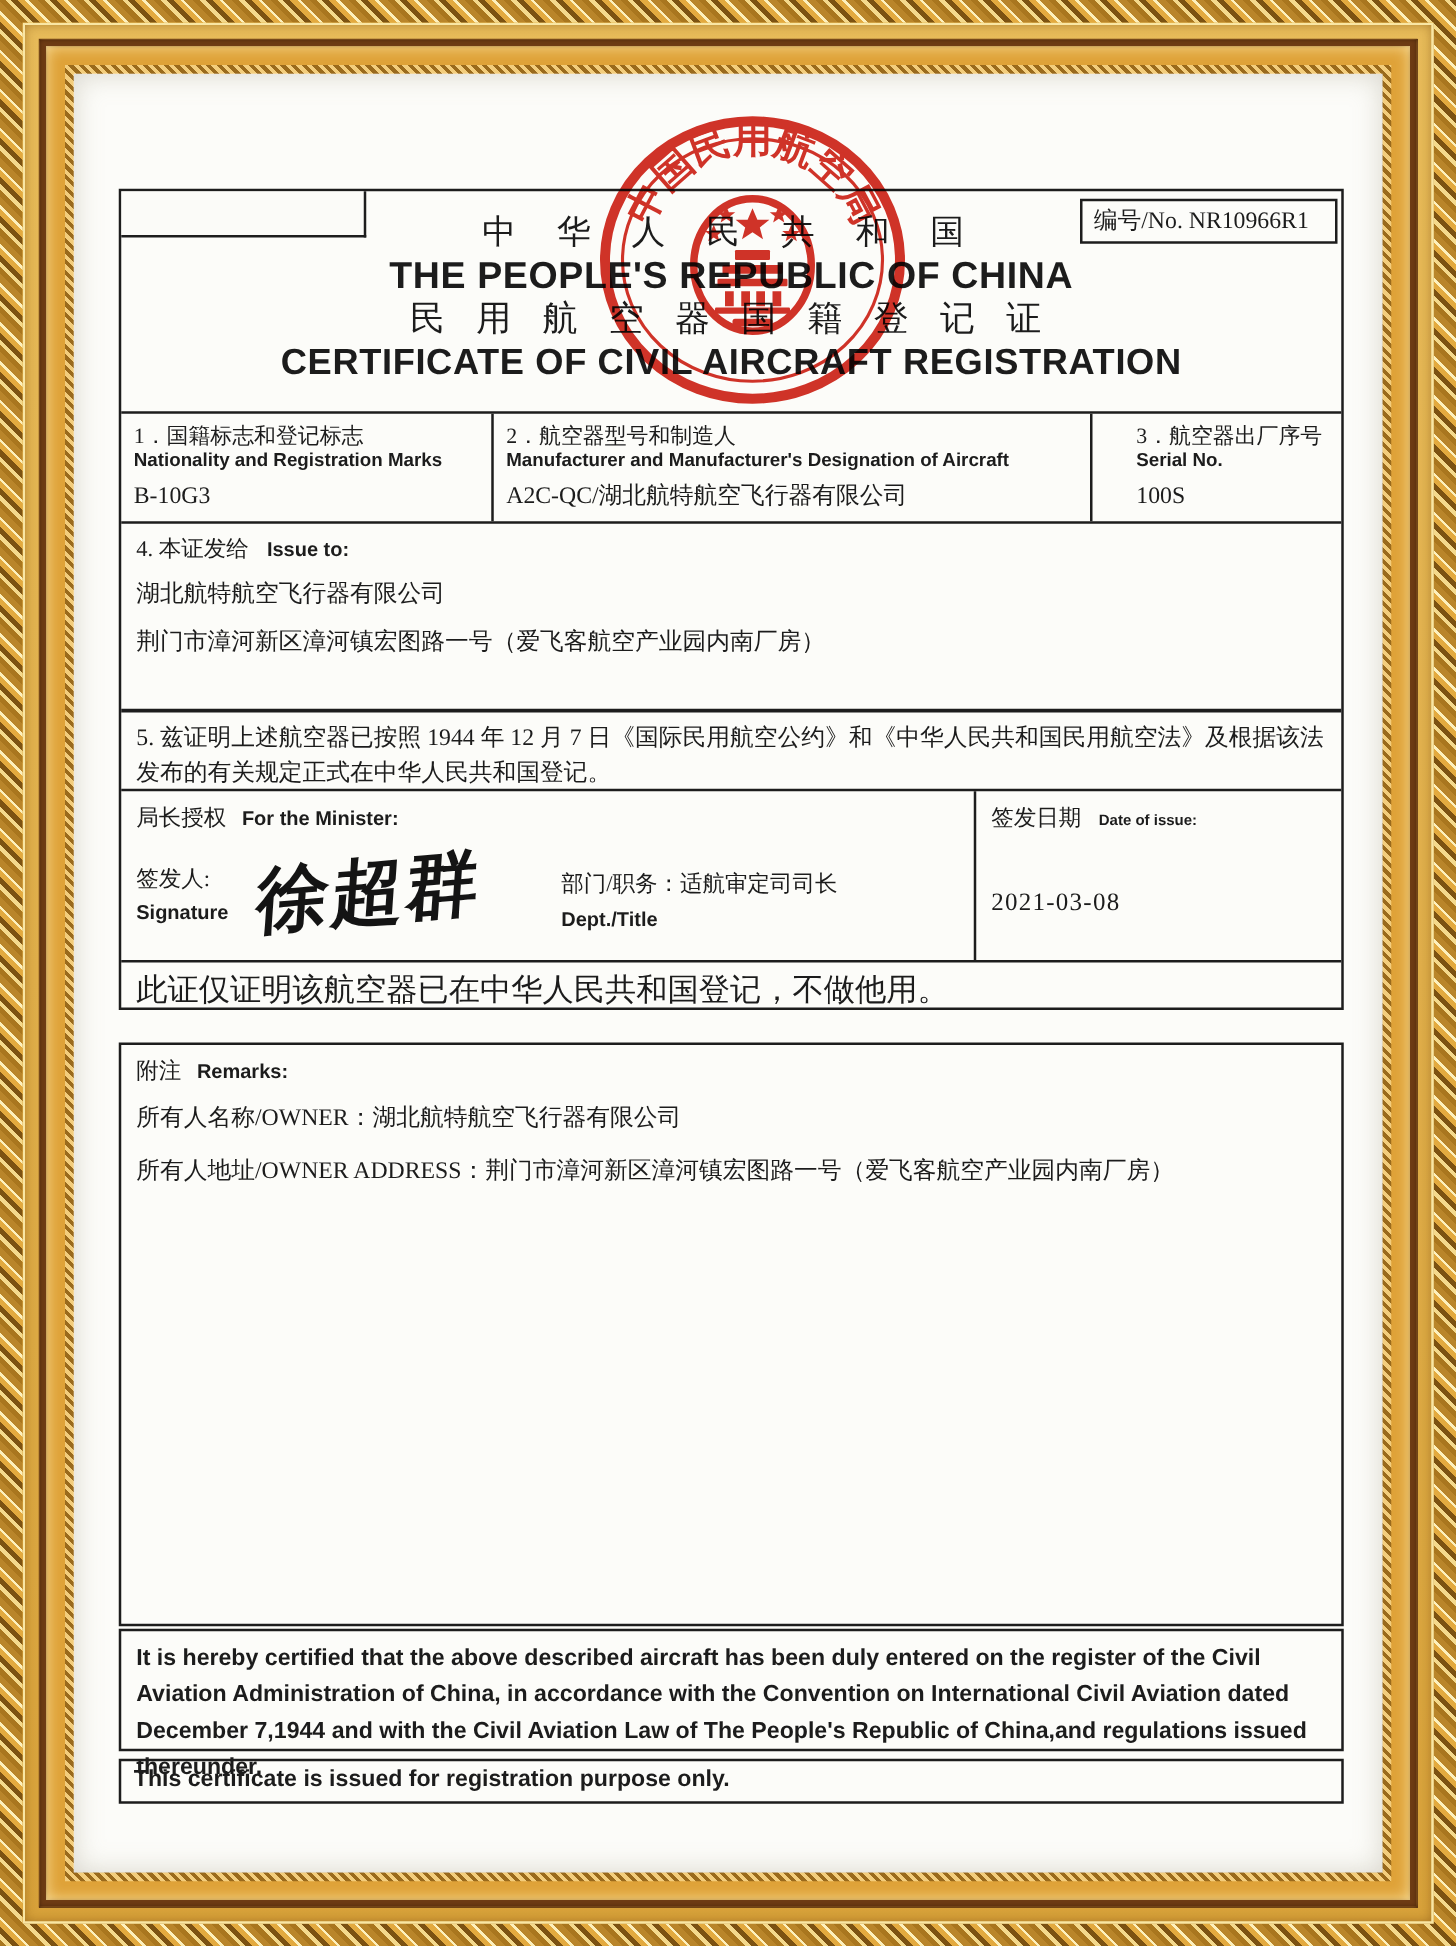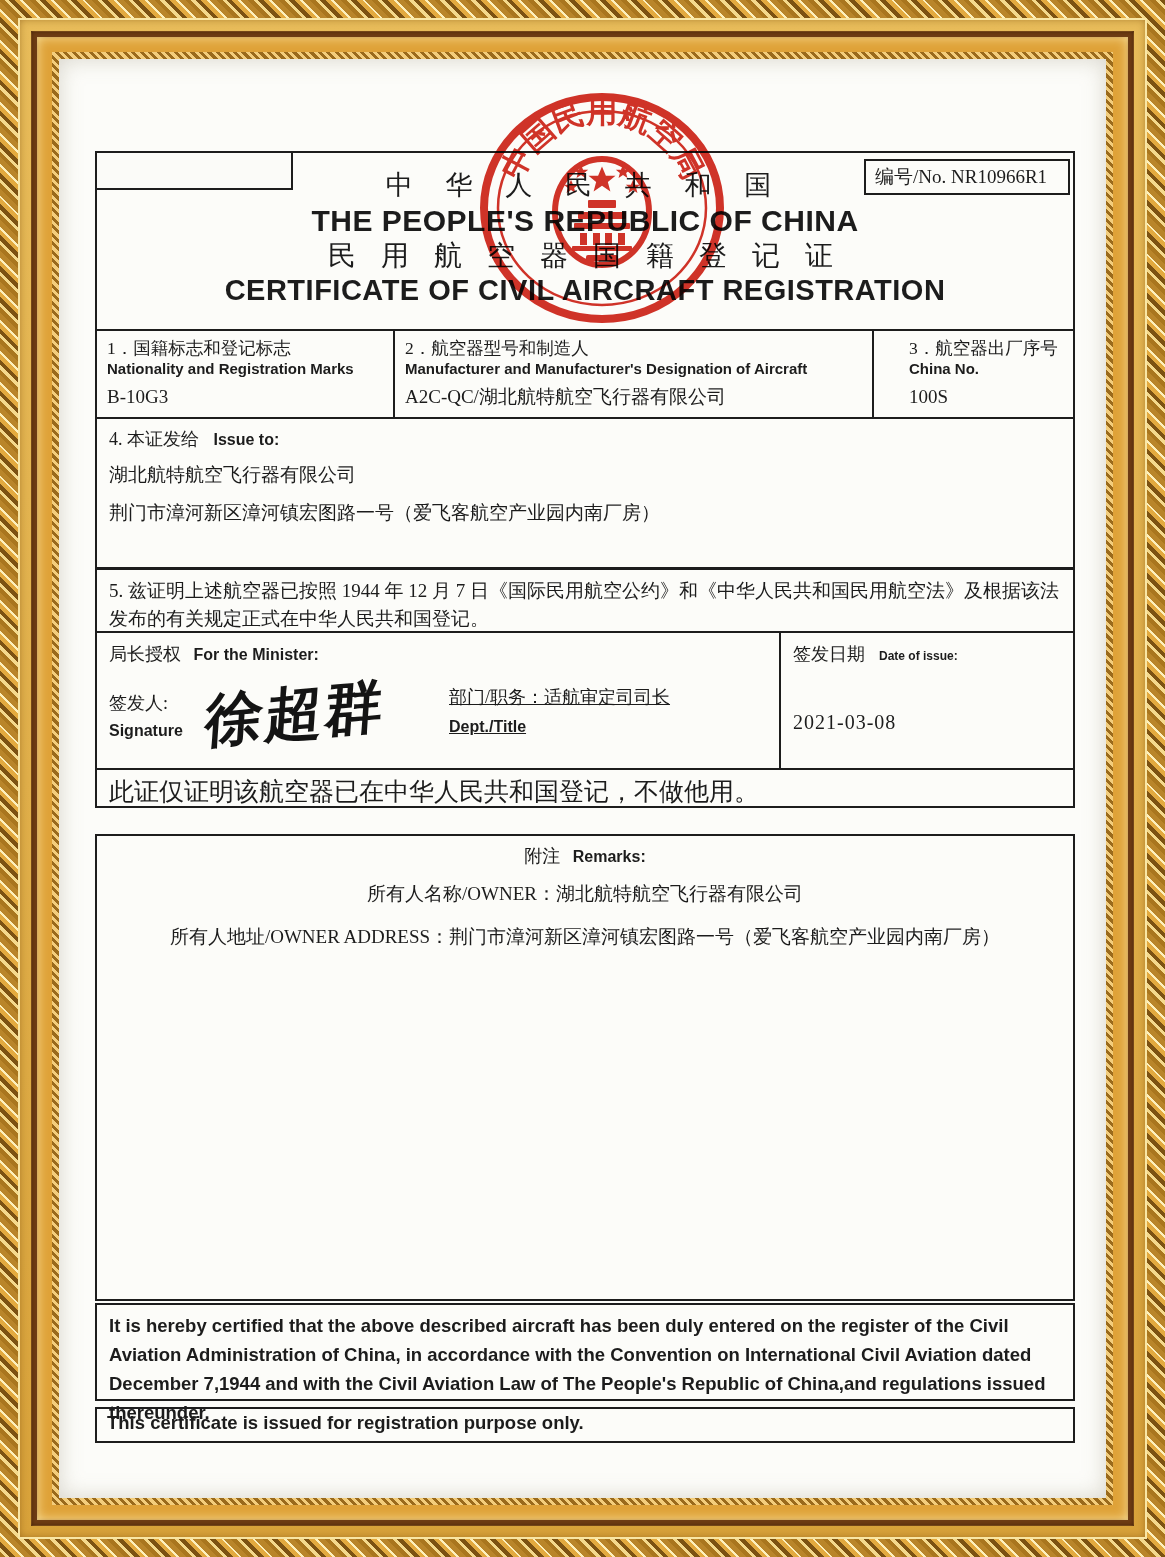--- a/index.html
+++ b/index.html
@@ -95,33 +95,33 @@
   .minister-title .en-b { font-size:16px; margin-left:8px; }
   .signer-block { position:absolute; left:12px; top:58px; }
   .signer-cn { font-size:18px; line-height:24px; }
   .signer-en { font-size:16px; line-height:24px; margin-top:4px; }
   .signature {
     position:absolute; left:108px; top:42px;
     font-size:58px; font-weight:bold;
     transform:rotate(-5deg) skewX(-9deg);
     letter-spacing:2px; color:#141414;
   }
-  .dept-block { position:absolute; left:352px; top:52px;text-decoration:underline; }
+  .dept-block { position:absolute; left:352px; top:62px; }
   .dept-cn { font-size:18px; line-height:24px; white-space:nowrap; }
   .dept-en { font-size:16px; line-height:24px; margin-top:6px; }
   .date-cell { width:294px; border-left:2px solid #1d1d1d; padding:9px 12px; }
   .date-label-cn { font-size:18px; display:inline; }
   .date-label-en { font-size:12px; margin-left:10px; display:inline; }
   .date-value { font-size:20px; margin-top:45px; letter-spacing:1px; }
 
   .note-row { border-top:2px solid #1d1d1d; height:38px; padding:5px 12px; font-size:25px; }
 
   
   .remarks-box {
-    margin-top:26px; border:2px solid #1d1d1d; height:467px; padding:8px 12px;text-align:center;
+    margin-top:26px; border:2px solid #1d1d1d; height:467px; padding:8px 12px;
   }
   .remarks-head { font-size:18px; }
   .remarks-head .en-b { font-size:16px; margin-left:8px; }
   .remarks-owner { font-size:19px; margin-top:13px; }
   .remarks-addr  { font-size:19px; margin-top:13px; line-height:34px; }
 
   .english-box {
     margin-top:2px; border:2px solid #1d1d1d; height:98px; padding:6px 12px;
     font-family:"Liberation Sans", sans-serif; font-weight:bold;
     font-size:18.5px; line-height:29px;
@@ -172,21 +172,21 @@
               <div class="f-label-en en-b">Nationality and Registration Marks</div>
               <div class="f-value cn">B-10G3</div>
             </div>
             <div class="field-cell fc2">
               <div class="f-label-cn cn">2．航空器型号和制造人</div>
               <div class="f-label-en en-b">Manufacturer and Manufacturer's Designation of Aircraft</div>
               <div class="f-value cn">A2C-QC/湖北航特航空飞行器有限公司</div>
             </div>
             <div class="field-cell fc3">
               <div class="f-label-cn cn">3．航空器出厂序号</div>
-              <div class="f-label-en en-b">China No.</div>
+              <div class="f-label-en en-b">Serial No.</div>
               <div class="f-value cn">100S</div>
             </div>
           </div>
 
           <div class="issue-row">
             <div class="issue-label">
               <span class="cn">4. 本证发给</span>
               <span class="en-b">Issue to:</span>
             </div>
             <div class="issue-name cn">湖北航特航空飞行器有限公司</div>

